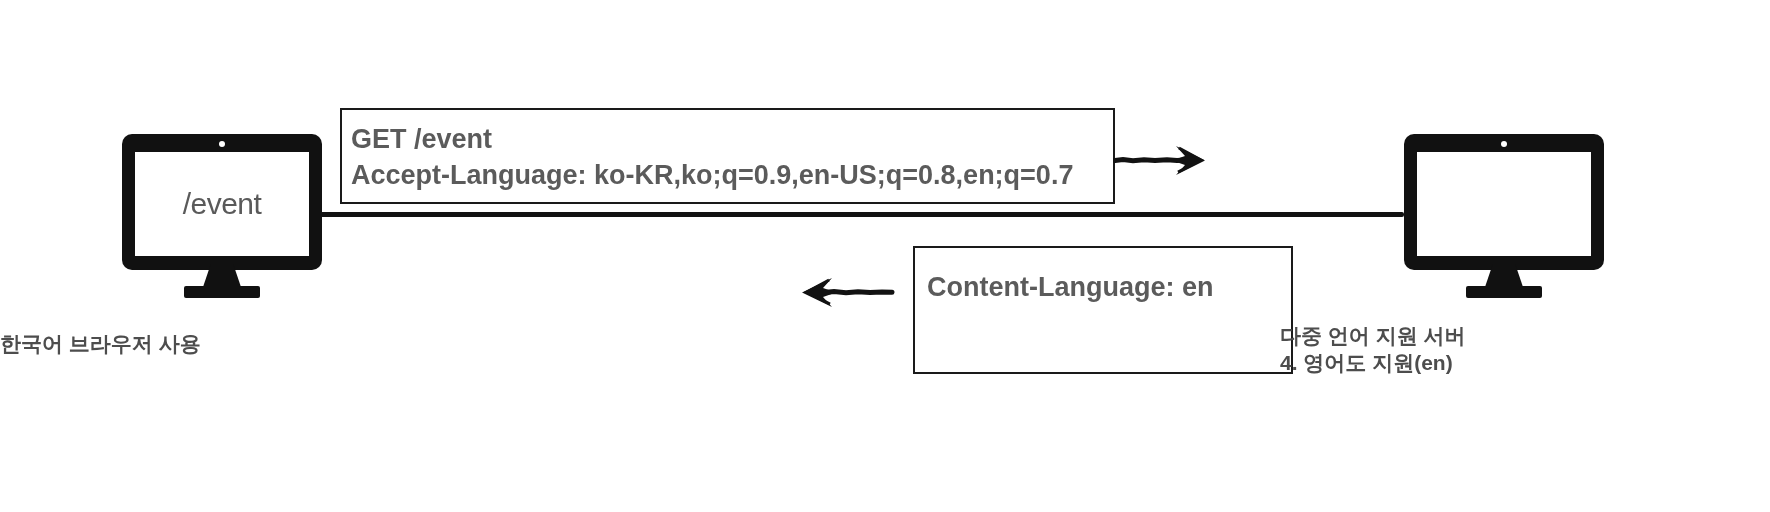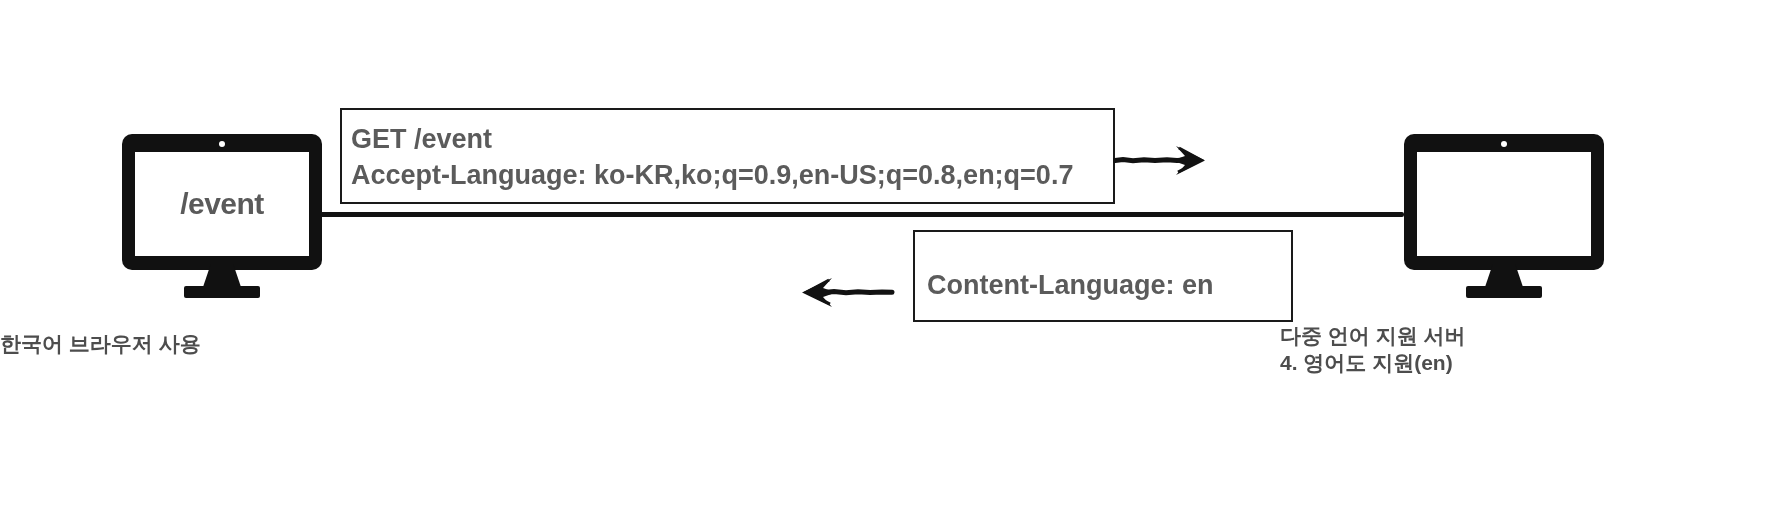--- a/index.html
+++ b/index.html
@@ -62,21 +62,21 @@
     position: absolute;
     background: #111111;
   }
   .monitor .base {
     position: absolute;
     background: #111111;
     border-radius: 2px;
   }
   .screen-text {
     font-size: 30px;
-    font-weight: bold;
+    font-weight: normal;
     color: #5a5a5a;
     letter-spacing: -0.5px;
   }
 
   
   #client-monitor { left: 122px; top: 134px; width: 200px; height: 160px; }
   #client-monitor .bezel { height: 136px; }
   #client-monitor .screen { left: 13px; top: 18px; width: 174px; height: 104px; }
   #client-monitor .cam { left: 97px; top: 7px; }
   #client-monitor .neck {
@@ -129,24 +129,24 @@
     height: 96px;
     padding: 11px 0 0 9px;
   }
   #request-box .msgline {
     font-size: 27px;
     line-height: 36px;
   }
 
   #response-box {
     left: 913px;
-    top: 230px;
+    top: 246px;
     width: 380px;
-    height: 92px;
-    padding: 26px 0 0 12px;
+    height: 128px;
+    padding: 12px 0 0 12px;
   }
   #response-box .msgline {
     font-size: 27px;
     line-height: 54px;
   }
 
   
   .arrow {
     position: absolute;
   }

